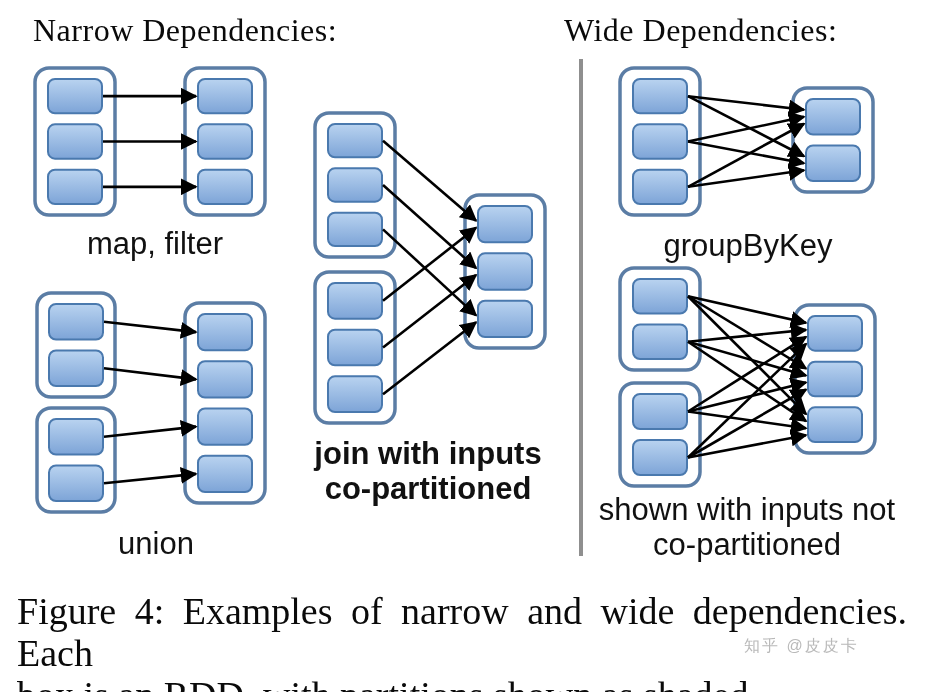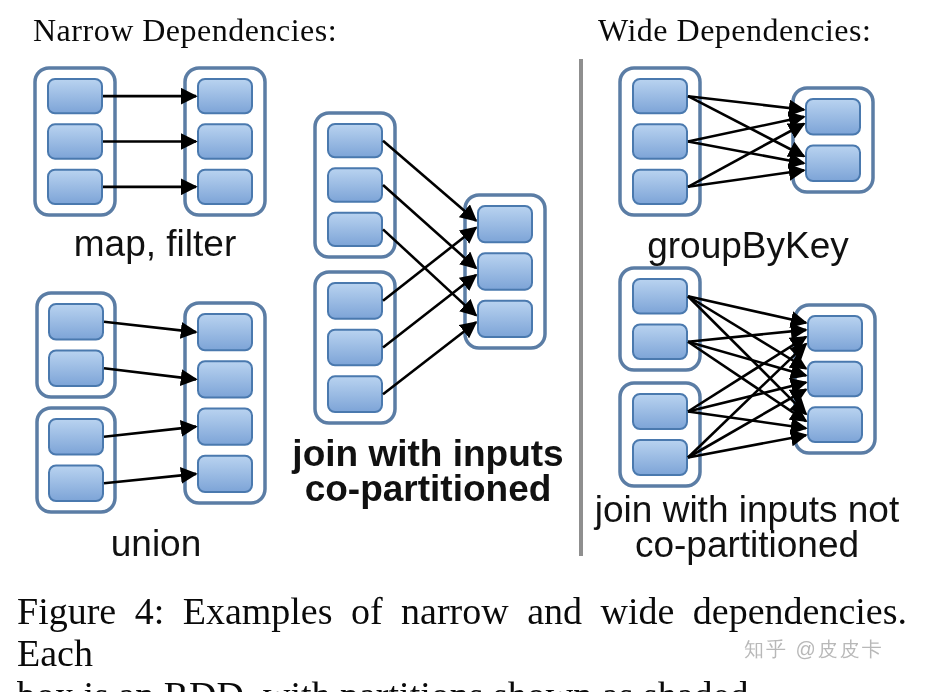--- a/index.html
+++ b/index.html
@@ -13,32 +13,32 @@
   }
   .heading {
     position: absolute;
     font-family: "Liberation Serif", "DejaVu Serif", serif;
     font-size: 32px;
     color: #0a0a0a;
     letter-spacing: 0.5px;
     white-space: nowrap;
   }
   #h-narrow { left: 33px; top: 12px; }
-  #h-wide   { left: 598px; top: 12px; font-family: Liberation Serif, serif; }
+  #h-wide   { left: 564px; top: 12px; font-family: Liberation Serif, serif; }
   #divider {
     position: absolute;
     left: 579px; top: 59px;
     width: 4px; height: 497px;
     background: #8f8f8f;
   }
   #diagram-layer { position: absolute; left: 0; top: 0; }
   .dlabel {
     position: absolute;
     transform: translateX(-50%);
-    font-size: 37px;
+    font-size: 31px;
     line-height: 35px;
     color: #111111;
     text-align: center;
     white-space: nowrap;
   }
   #lbl-map-filter { left: 155px; top: 226px; }
   #lbl-union      { left: 156px; top: 526px; }
   #lbl-join-co    { left: 428px; top: 436px; font-weight: bold; }
   #lbl-gbk        { left: 748px; top: 228px; }
   #lbl-join-not   { left: 747px; top: 492px; }
@@ -48,21 +48,21 @@
     width: 890px;
     font-family: "Liberation Serif", "DejaVu Serif", serif;
     font-size: 38px;
     line-height: 42px;
     color: #0a0a0a;
   }
   .cap-justify { text-align: justify; text-align-last: justify; }
   #watermark {
     position: absolute;
     left: 744px; top: 636px;
-    font-size: 20px;
+    font-size: 16px;
     letter-spacing: 2px;
     color: #b3b3b3;
     opacity: 0.92;
     z-index: 5;
     white-space: nowrap;
   }
 </style>
 </head>
 <body>
 
@@ -181,21 +181,21 @@
     <div>union</div>
   </div>
   <div class="dlabel" id="lbl-join-co">
     <div>join with inputs</div>
     <div>co-partitioned</div>
   </div>
   <div class="dlabel" id="lbl-gbk">
     <div>groupByKey</div>
   </div>
   <div class="dlabel" id="lbl-join-not">
-    <div>join with inputs not</div>
+    <div>shown with inputs not</div>
     <div>co-partitioned</div>
   </div>
 
   <div id="caption">
     <div class="cap-line cap-justify">Figure 4: Examples of narrow and wide dependencies. Each</div>
     <div class="cap-line">box is an RDD, with partitions shown as shaded rectangles.</div>
   </div>
 
   <div id="watermark" style="color: rgb(179, 179, 179);">知乎 @皮皮卡</div>
 

